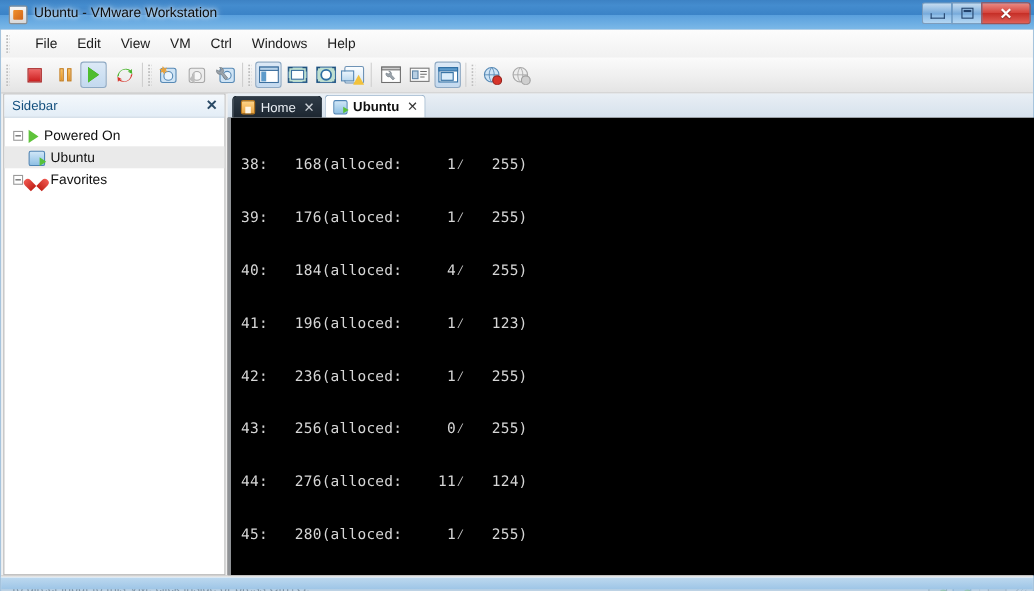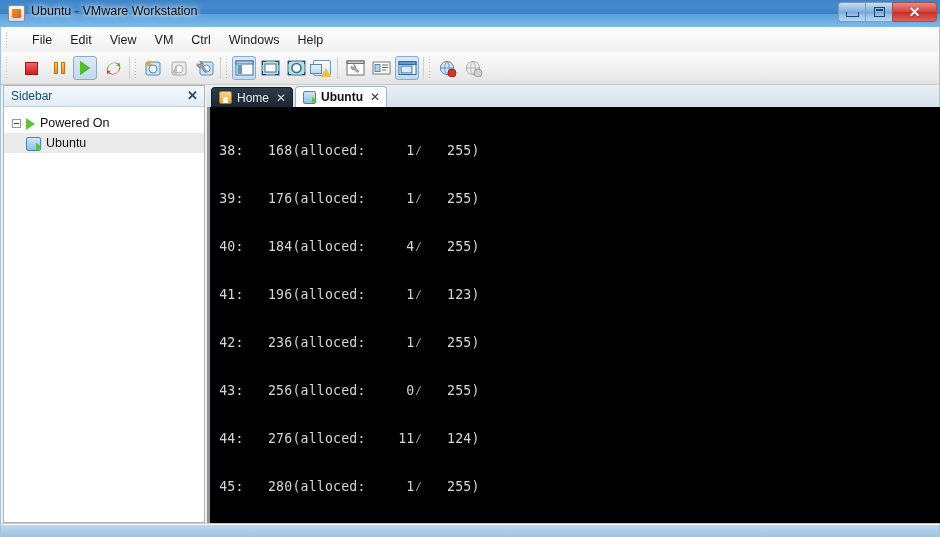--- a/index.html
+++ b/index.html
@@ -341,20 +341,25 @@
           <span class="ic-play"></span>
           <span>Powered On</span>
         </div>
 
         <div class="trow sel">
           <span class="ind"></span>
           <span class="ic-vm"></span>
           <span>Ubuntu</span>
         </div>
 
+        <div class="trow">
+          <span class="exp"></span>
+          <span class="ic-heart"></span>
+          <span>Favorites</span>
+        </div>
 
 
       </div>
     </div>
 
     <div class="tabstrip">
       <div class="tab inactive" style="left:4px">
         <span class="tic tic-home"></span>
         <span>Home</span>
         <span class="tabx">✕</span>

